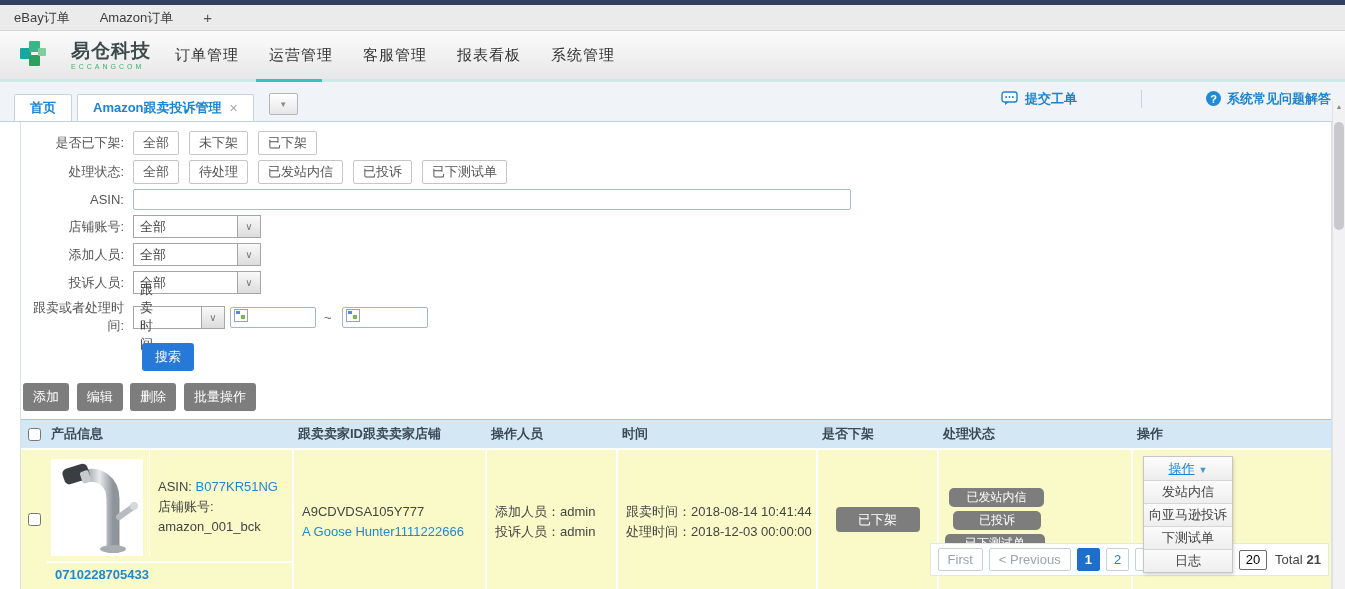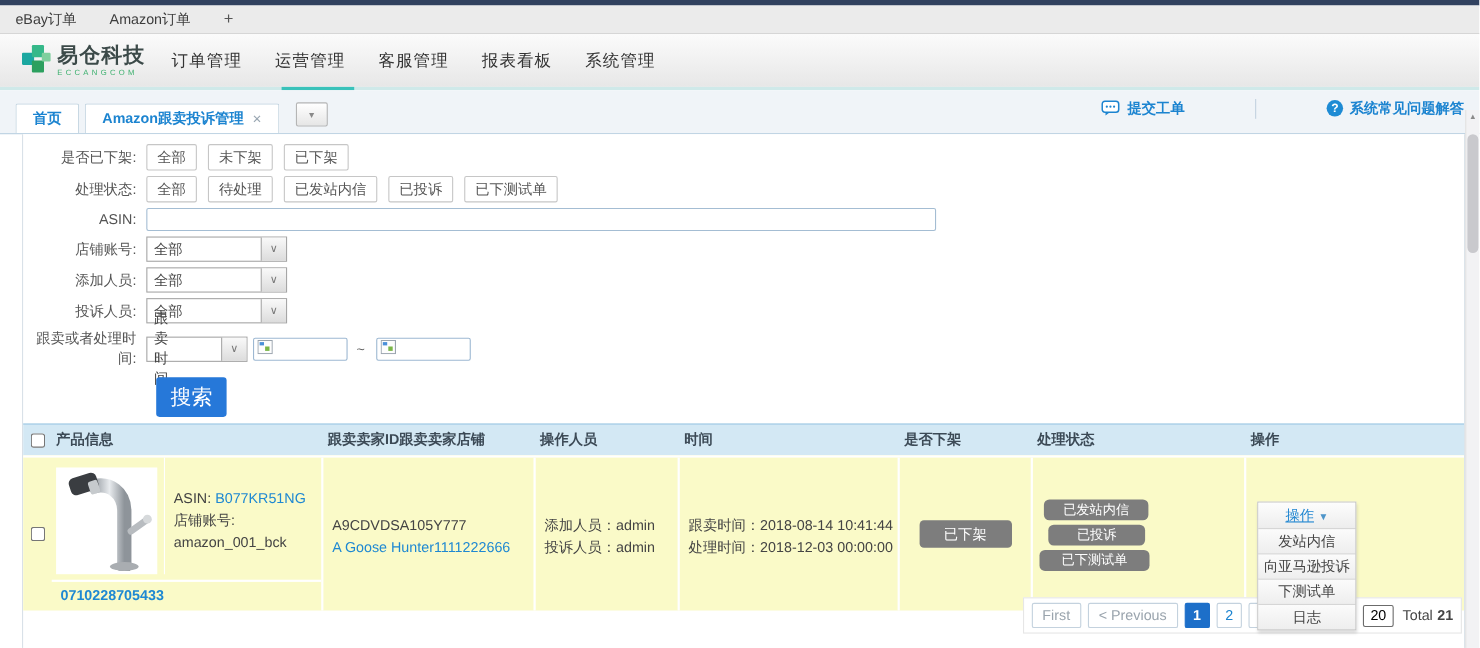--- a/index.html
+++ b/index.html
@@ -8,21 +8,21 @@
 
   
   .top-strip { height:5px; background:#31415f; }
   .browser-bar { height:26px; background:#ebebeb; border-bottom:1px solid #d6d6d6; display:flex; align-items:center; padding-left:14px; color:#3d3d3d; }
   .btab { margin-right:30px; cursor:pointer; }
   .btab-new { color:#555; font-size:15px; cursor:pointer; }
 
   
   .nav-bar { height:51px; background:linear-gradient(#fbfbfb,#e7e7e7); border-bottom:3px solid #cfe9e9; display:flex; align-items:center; position:relative; }
   .logo { display:flex; align-items:center; margin:0 14px 0 18px; }
-  .logo-txt { margin-left:4px; line-height:1; }
+  .logo-txt { margin-left:23px; line-height:1; }
   .logo-title { font-size:19px; font-weight:bold; color:#3c4a49; letter-spacing:1px; }
   .logo-sub { font-size:7px; color:#3cb06e; letter-spacing:3px; margin-top:3px; }
   .nav-items { display:flex; margin-left:10px; }
   .nav-item { font-size:15px; color:#333; margin-right:30px; cursor:pointer; letter-spacing:1px; }
   .nav-underline { position:absolute; left:256px; bottom:-3px; width:66px; height:3px; background:#39c2ba; }
 
   
   .tab-strip { height:40px; background:#f0f4f8; border-bottom:1px solid #bcd2e2; display:flex; align-items:flex-end; padding:0 14px; position:relative; }
   .page-tab { height:27px; background:#fff; border:1px solid #c3d4e0; border-bottom:none; border-radius:2px 2px 0 0; padding:0 15px; display:flex; align-items:center; color:#1c84d0; font-weight:bold; margin-right:5px; cursor:pointer; }
   .tab-close { color:#9aa7b2; font-weight:normal; margin-left:8px; font-size:14px; cursor:pointer; }
@@ -42,21 +42,21 @@
   .f-row { display:flex; align-items:center; margin-bottom:5px; }
   .f-label { width:112px; text-align:right; padding-right:9px; color:#555; flex:none; }
   .chip { border:1px solid #c6c6c6; background:#fff; color:#555; padding:2px 9px; border-radius:2px; margin-right:10px; cursor:pointer; }
   .asin-input { width:718px; height:21px; border:1px solid #a4bdd3; border-radius:2px; padding:0 5px; font-family:inherit; font-size:13px; color:#444; outline:none; }
   .sel { width:128px; height:23px; border:1px solid #a6a6a6; background:#fff; display:flex; align-items:center; cursor:pointer; }
   .sel-txt { flex:1; padding-left:6px; color:#444; }
   .sel-arrow { width:23px; height:100%; border-left:1px solid #a6a6a6; background:linear-gradient(#f9f9f9,#dcdcdc); display:flex; align-items:center; justify-content:center; color:#777; font-size:10px; }
   .sel-time { width:92px;gap:36px; }
   .date-input { width:86px; height:21px; border:1px solid #9db8d2; border-radius:2px; background:#fff; display:flex; align-items:center; padding-left:3px; margin-left:5px; cursor:text; }
   .tilde { margin:0 5px 0 8px; color:#666; }
-  .btn-search { display:inline-block; background:#2678d9; color:#fff; border:none; border-radius:3px; padding:5px 13px; font-size:19px; margin:3px 0 6px 121px; cursor:pointer; font-family:inherit; }
+  .btn-search { display:inline-block; background:#2678d9; color:#fff; border:none; border-radius:3px; padding:5px 13px; font-size:13px; margin:3px 0 6px 121px; cursor:pointer; font-family:inherit; }
 
   
   .toolbar { padding:6px 0 8px 2px; }
   .btn-gray { display:inline-block; background:#7d7d7d; color:#fff; border:none; border-radius:3px; padding:5px 10px; font-size:13px; margin-right:4px; cursor:pointer; font-family:inherit; }
 
   
   .thead { display:flex; align-items:center; background:#d3e8f4; border-top:1px solid #9fc9e4; height:29px; font-weight:bold; color:#3c4a56; }
   .trow { display:flex; background:#fafac8; min-height:141px; border-top:2px solid #fff; }
   .col-c  { width:26px;  flex:none; display:flex; align-items:center; justify-content:center; }
   .col-p  { width:247px; flex:none; border-right:2px solid #fff; }
@@ -240,20 +240,26 @@
             <rect x="2" y="2" width="4" height="3" fill="#4a90d9"></rect>
             <rect x="7" y="6" width="4" height="4" fill="#7ab648"></rect>
           </svg>
         </span>
         <span></span>
       </span>
     </div>
     <button class="btn-search">搜索</button>
   </div>
 
+  <div class="toolbar">
+    <button class="btn-gray">添加</button>
+    <button class="btn-gray">编辑</button>
+    <button class="btn-gray">删除</button>
+    <button class="btn-gray">批量操作</button>
+  </div>
 
   <div class="thead">
     <div class="col-c">
           <input type="checkbox" class="cb" style="">
         </div>
     <div class="col-p">产品信息</div>
     <div class="col-s">跟卖卖家ID跟卖卖家店铺</div>
     <div class="col-o">操作人员</div>
     <div class="col-t">时间</div>
     <div class="col-d">是否下架</div>

